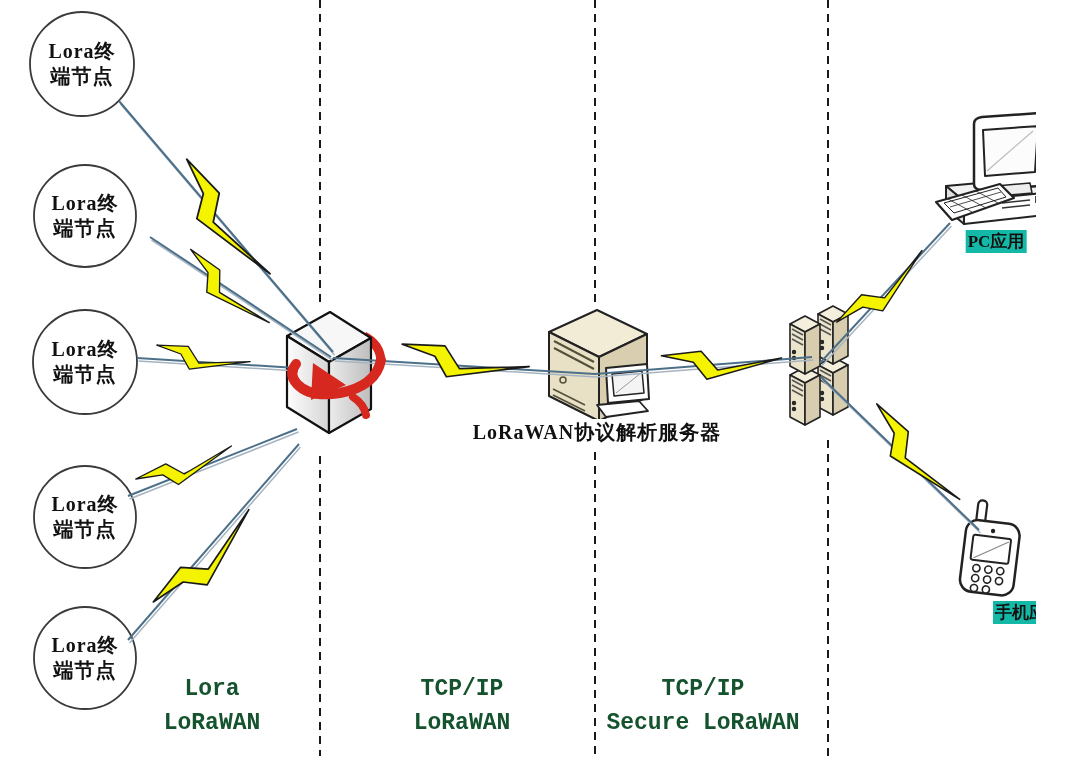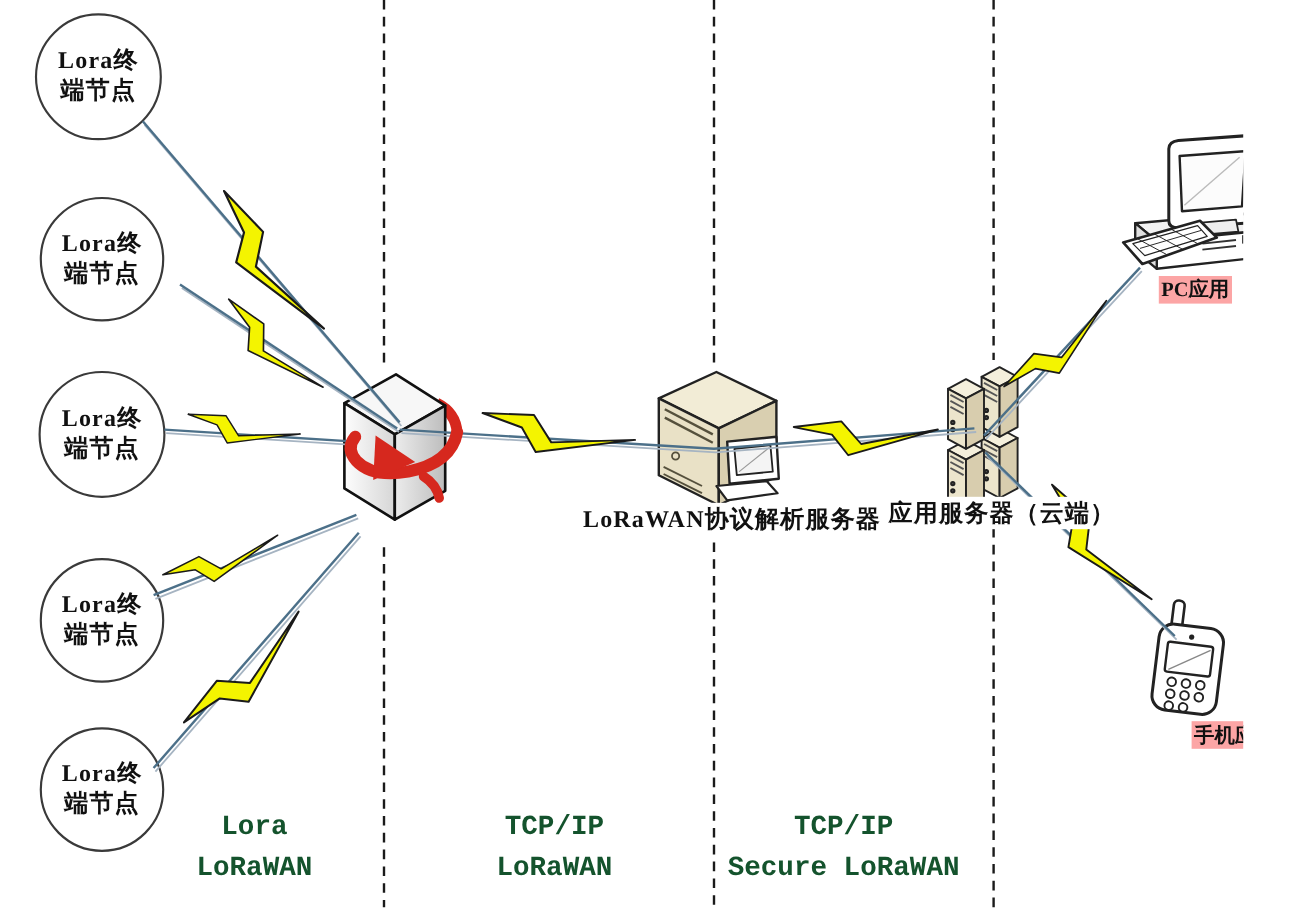--- a/index.html
+++ b/index.html
@@ -4,21 +4,21 @@
 <style>
   html,body{margin:0;padding:0;background:#ffffff;}
   .canvas{
     position:relative;width:1036px;height:762px;background:#ffffff;overflow:hidden;
     font-family:"Liberation Serif","DejaVu Serif",serif;color:#111;
   }
   svg.diagram{position:absolute;left:0;top:0;}
   .lbl{position:absolute;transform:translateX(-50%);text-align:center;white-space:nowrap;font-weight:600;}
   .node-lbl{font-size:20px;line-height:25px;letter-spacing:1px;}
   .dev-lbl{font-size:20px;background:#ffffff;padding:0 3px;letter-spacing:1px;}
-  .small-lbl{font-size:17px;background:#fca5a5;padding:0 2px;}
+  .small-lbl{font-size:17px;background:#14b8a6;padding:0 2px;}
   .zone-lbl{
     font-family:"Liberation Mono","DejaVu Sans Mono",monospace;
     font-weight:700;font-size:23px;line-height:34px;color:#14532d;
   }
 </style>
 </head>
 <body>
 
 <div class="canvas">
 
@@ -227,22 +227,21 @@
   </div>
   <div class="lbl node-lbl" style="left:85px;top:492px">
     <div>Lora终</div>
     <div>端节点</div>
   </div>
   <div class="lbl node-lbl" style="left:85px;top:633px">
     <div>Lora终</div>
     <div>端节点</div>
   </div>
 
-  <div class="lbl dev-lbl" style="left:610px;top:419px">LoRaWAN协议解析服务器</div>
-  <div class="lbl dev-lbl" style="left:835px;top:414px">应用服务器（云端）</div>
+  <div class="lbl dev-lbl" style="left:597px;top:419px">LoRaWAN协议解析服务器</div>
   <div class="lbl small-lbl" style="left:996px;top:230px">PC应用</div>
   <div class="lbl small-lbl" style="left:1029px;top:601px">手机应用</div>
 
   <div class="lbl zone-lbl" style="left:212px;top:672px">
     <div>Lora</div>
     <div>LoRaWAN</div>
   </div>
   <div class="lbl zone-lbl" style="left:462px;top:672px">
     <div>TCP/IP</div>
     <div>LoRaWAN</div>

